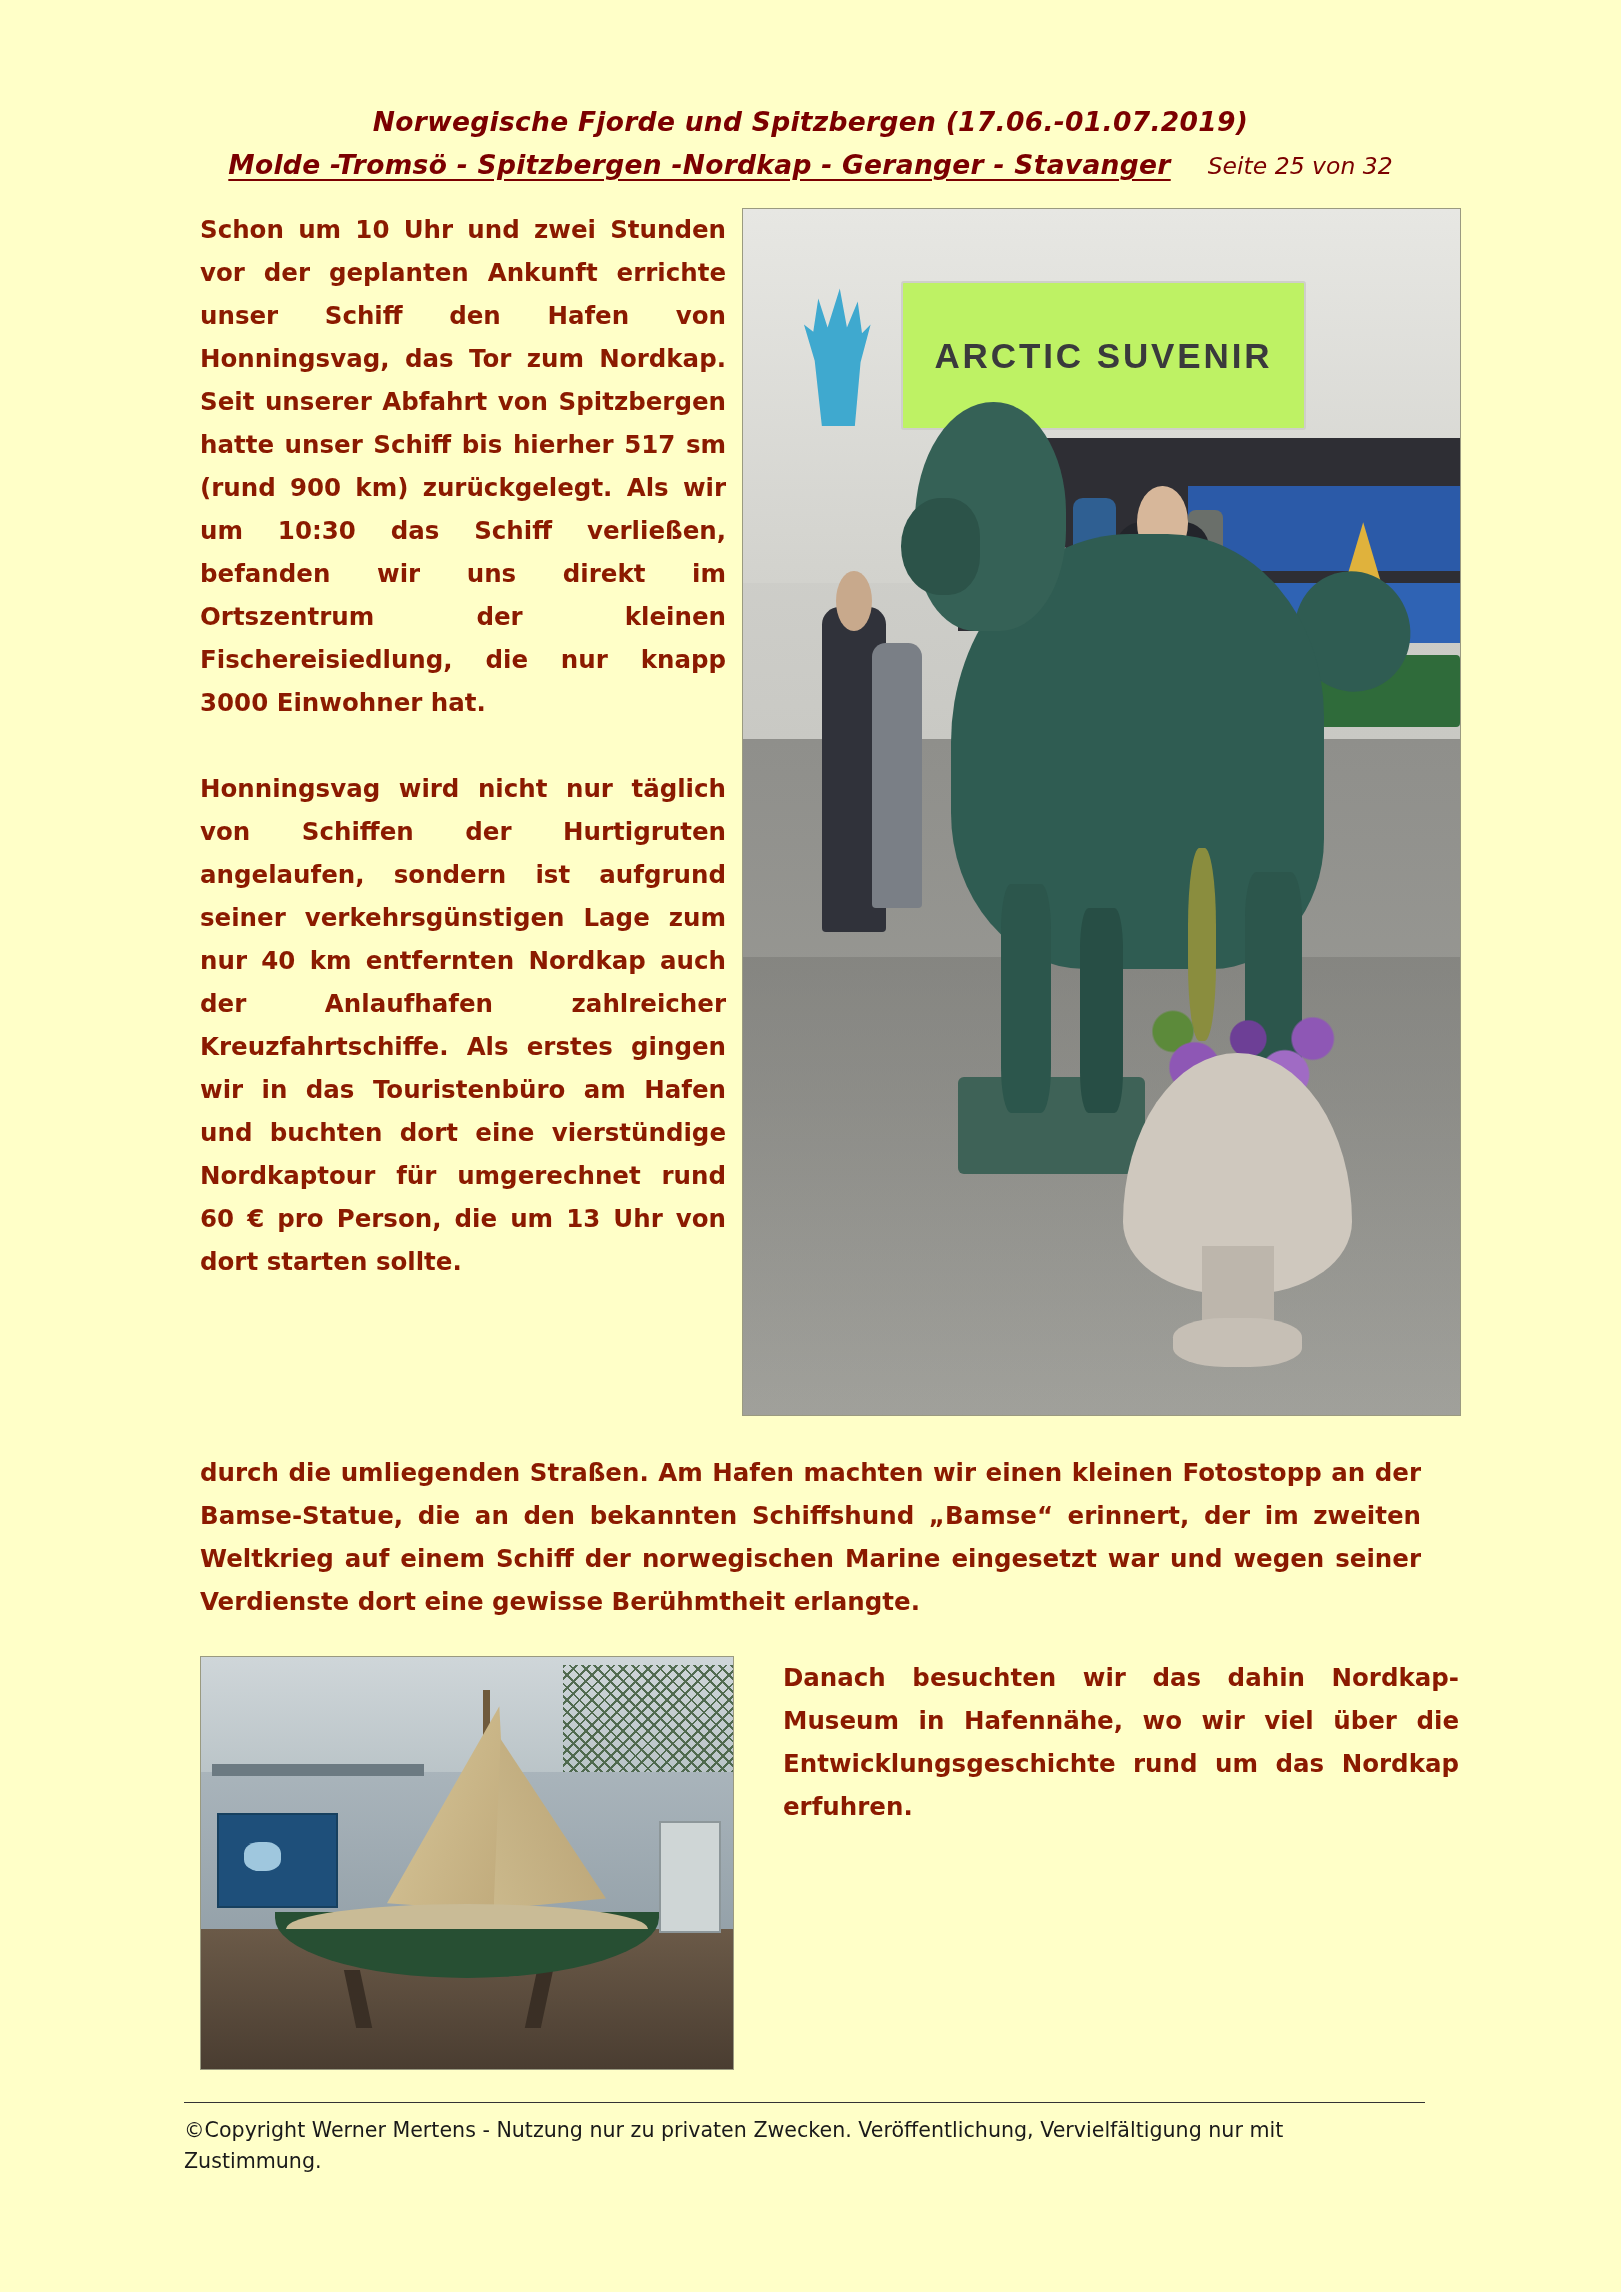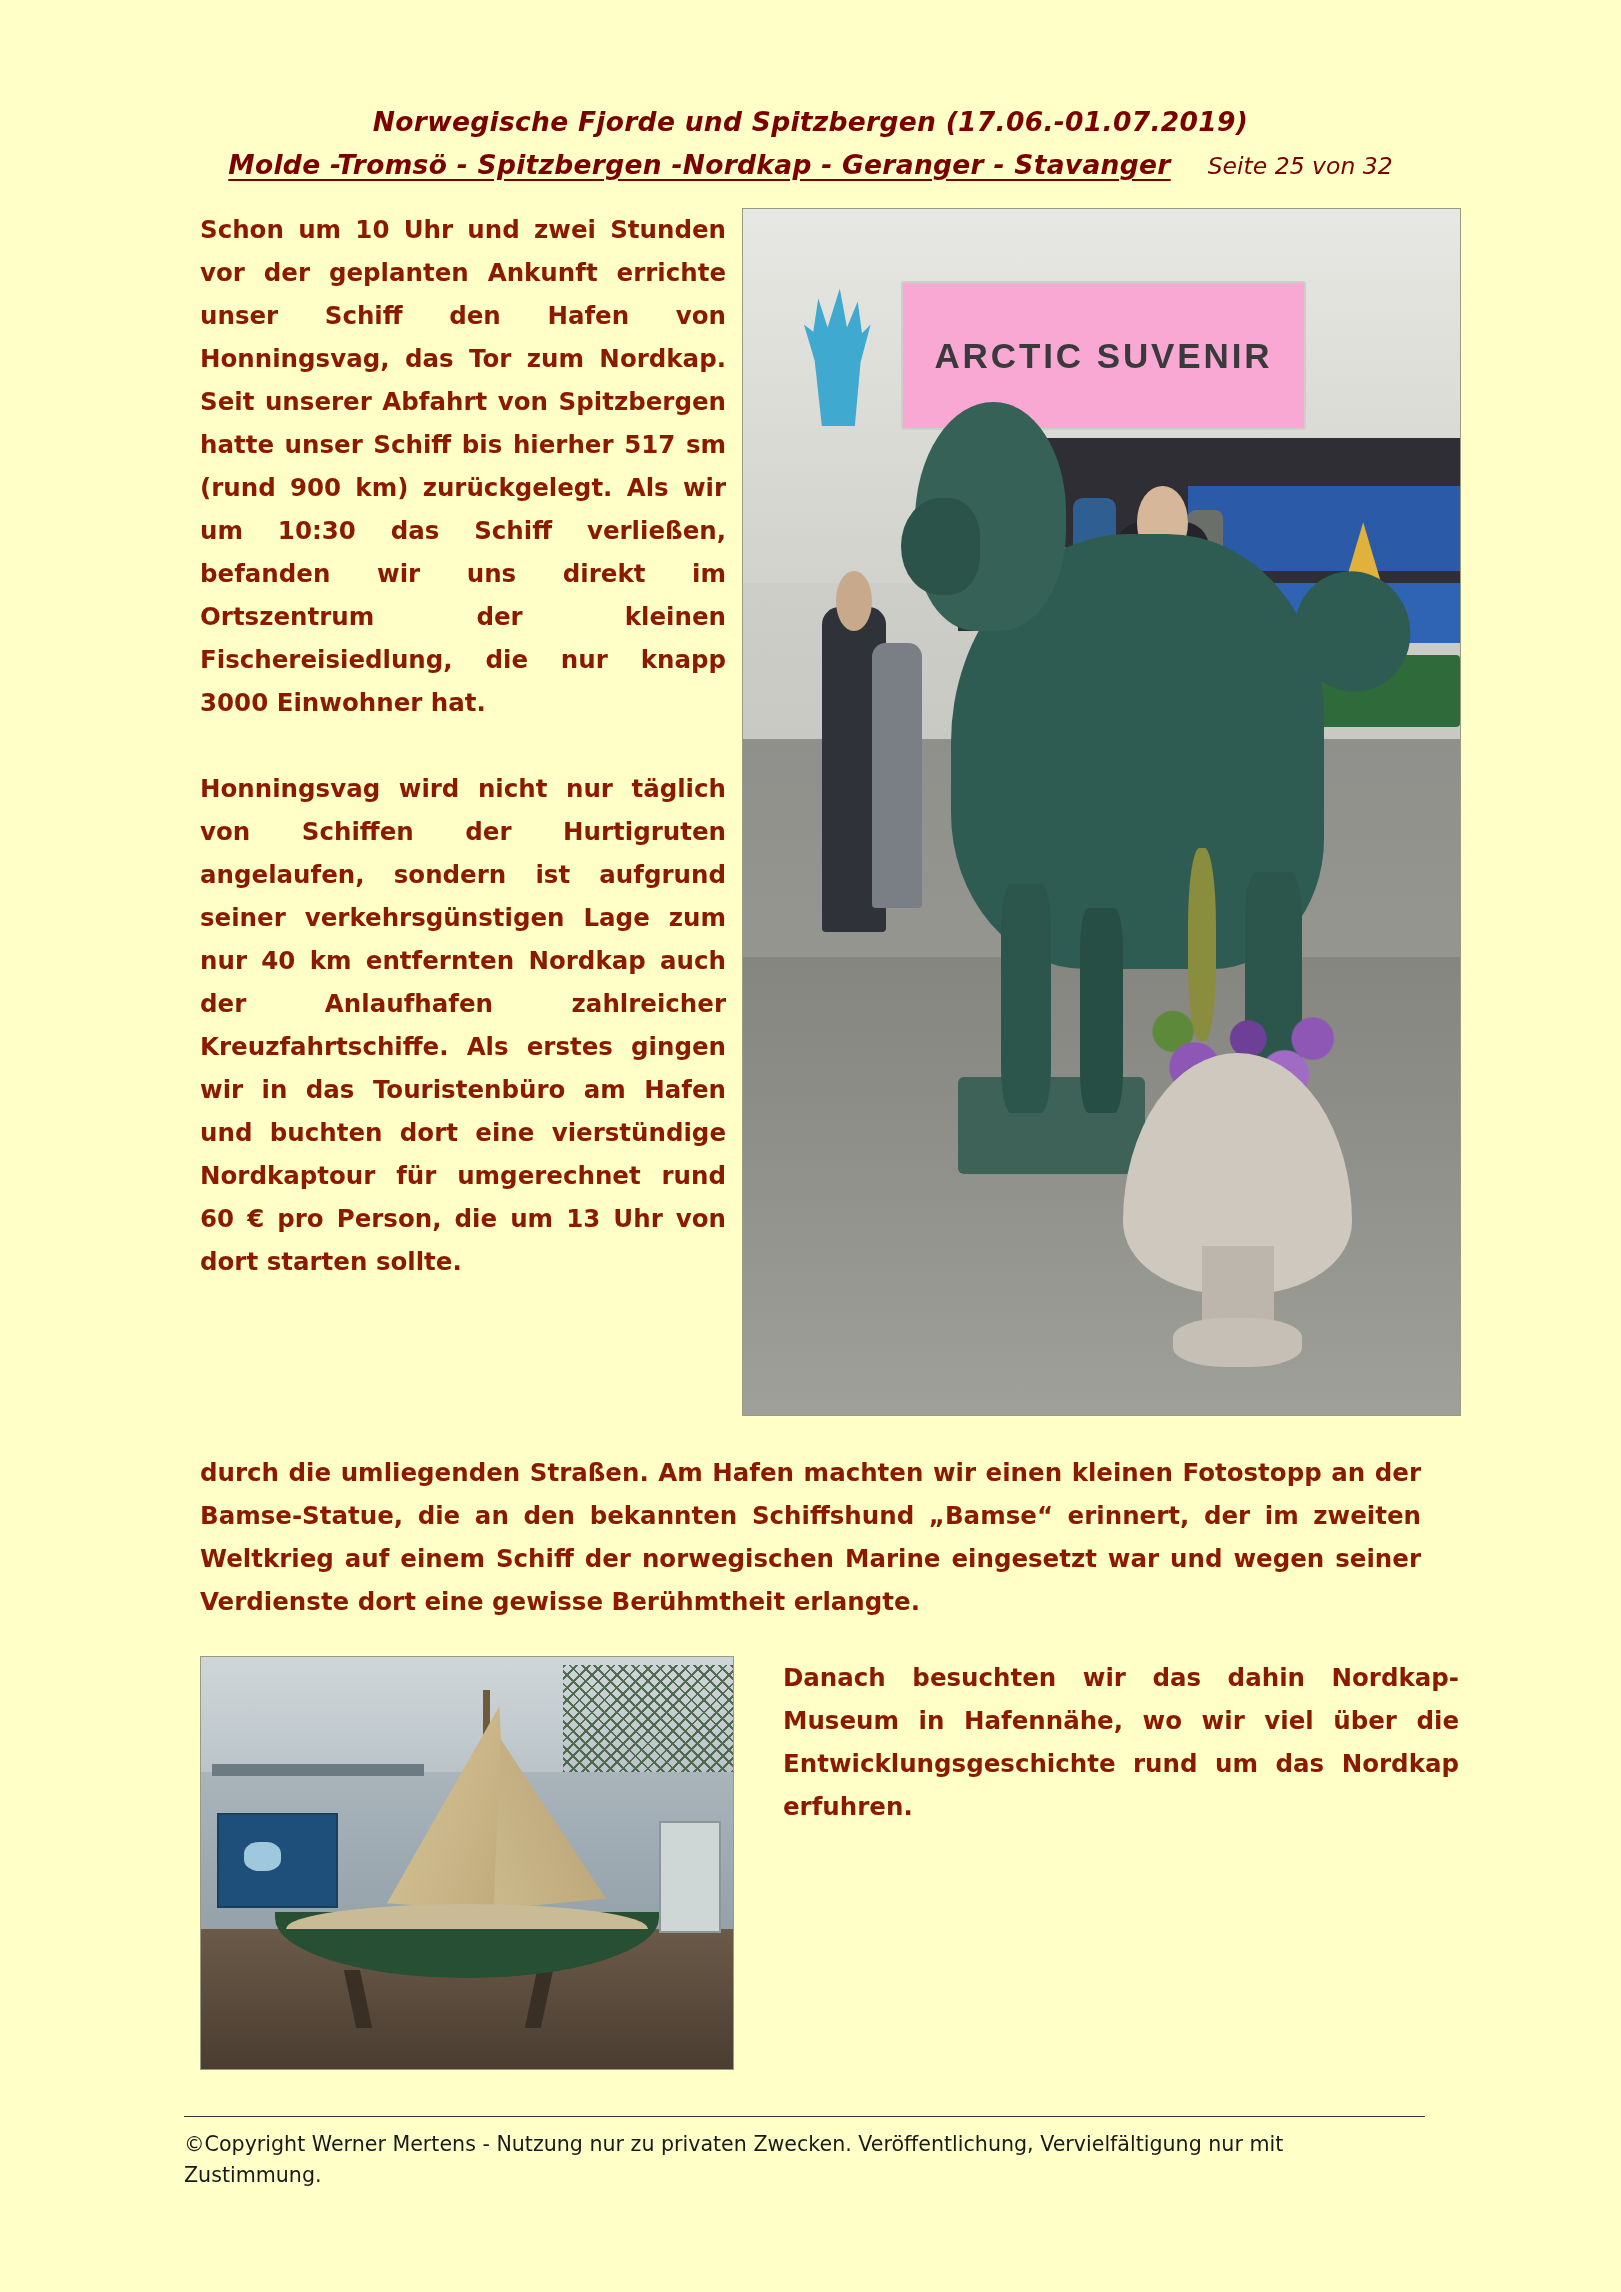--- a/index.html
+++ b/index.html
@@ -127,42 +127,42 @@
     left: 583px;
     top: 0;
     width: 676px;
   }
 
   
   .footer {
     position: absolute;
     left: 184px;
     right: 184px;
-    bottom: 102px;
+    bottom: 116px;
   }
   .footer-rule {
     border-top: 1px solid #333;
     margin-bottom: 11.8px;
     width: 1241px;
   }
   .footer-text {
     font-family: "DejaVu Sans", sans-serif;
     font-size: 20.6px;
     line-height: 31px;
     color: #1a1a1a;
     width: 1137px;
   }
 
   
   .ph { position:absolute; }
 
   
   .p1-sky      { left:0; top:0; width:100%; height:44%; background:linear-gradient(#d8d8d4,#c9c9c4); }
   .p1-building { left:0; top:0; width:100%; height:31%; background:linear-gradient(#e7e7e3,#d2d2cd); }
-  .p1-sign     { left:22%; top:6%; width:56%; height:12%; background:#f9a8d4; border:2px solid #cfcfc9; border-radius:2.9px;
+  .p1-sign     { left:22%; top:6%; width:56%; height:12%; background:#bef264; border:2px solid #cfcfc9; border-radius:2.9px;
                  display:flex; align-items:center; justify-content:center; }
   .p1-sign-txt { font-family:"Liberation Sans", sans-serif; font-weight:bold; font-size:35px; letter-spacing:2.9px; color:#3a3a3c; }
   .p1-deer     { left:8%; top:6%; width:10%; height:12%; background:#3fa9cf;
                  clip-path: polygon(30% 100%, 20% 55%, 5% 30%, 18% 35%, 25% 12%, 38% 32%, 55% 5%, 65% 32%, 80% 14%, 86% 36%, 98% 30%, 84% 56%, 76% 100%); }
   .p1-shop     { left:30%; top:19%; width:70%; height:16%; background:#2e2e34; }
   .p1-blue1    { left:62%; top:23%; width:38%; height:7%;  background:#2b5aa8; }
   .p1-blue2    { left:74%; top:31%; width:26%; height:5%;  background:#2f63b4; }
   .p1-bench    { left:76%; top:37%; width:24%; height:6%;  background:#2f6b3a; border-radius:3.9px; }
   .p1-ground   { left:0; top:44%; width:100%; height:56%; background:linear-gradient(#8f8f8b,#a3a39d); }
   .p1-wet      { left:0; top:62%; width:100%; height:38%; background:linear-gradient(rgba(120,120,116,.55),rgba(150,150,146,.2)); }

